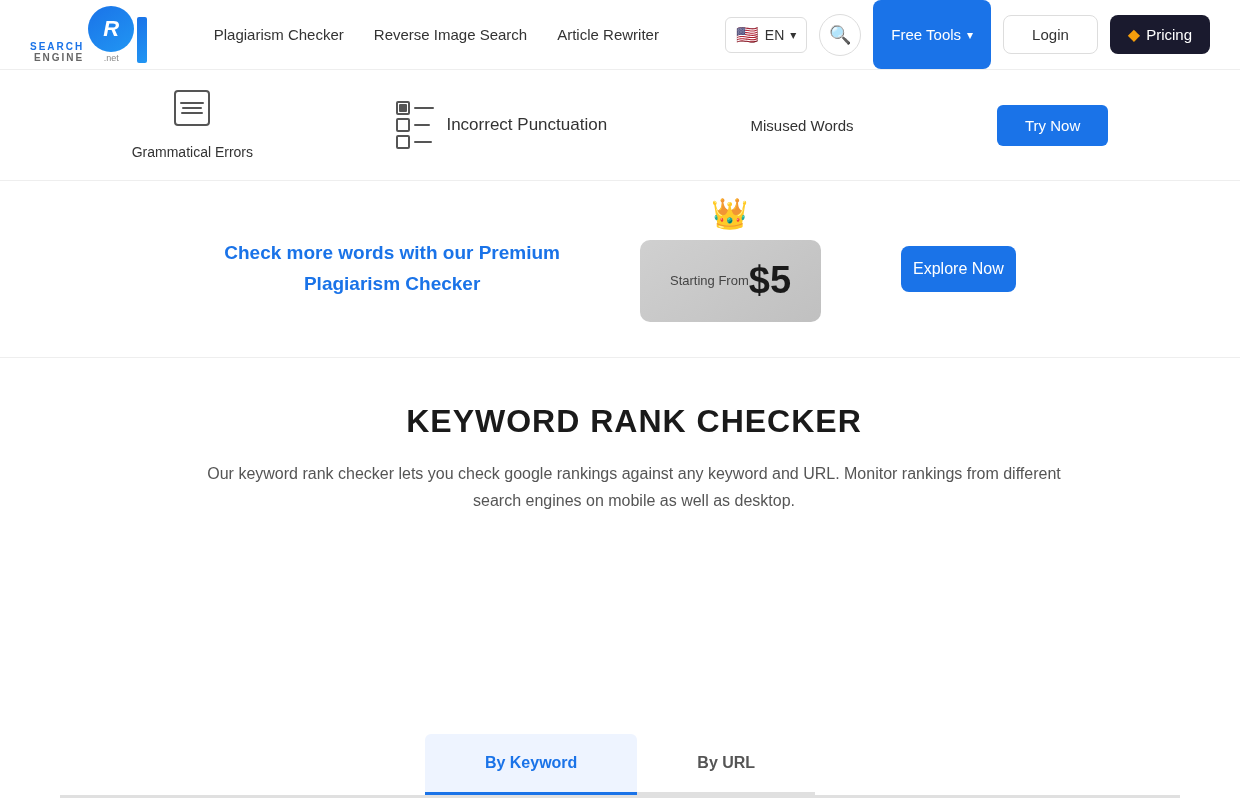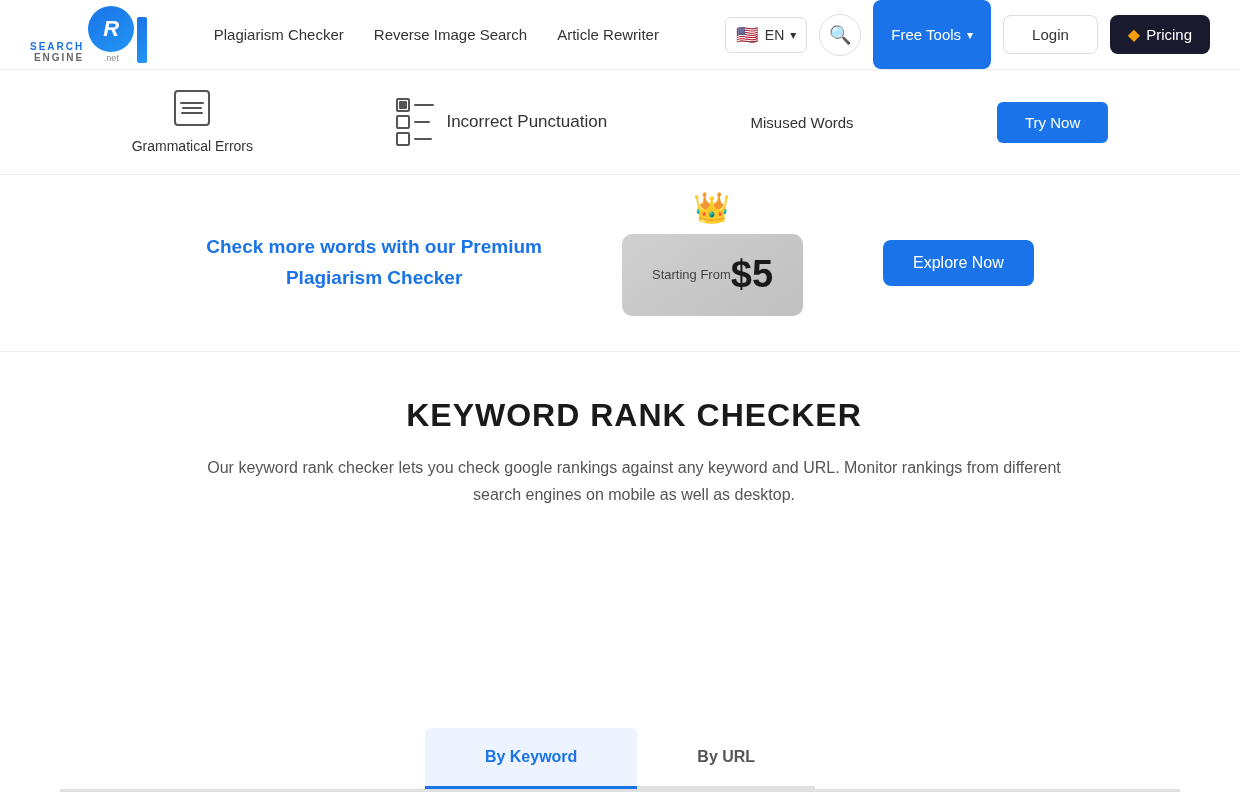--- a/index.html
+++ b/index.html
@@ -55,21 +55,21 @@
       <button style="background:#1a1a2e; color:#fff; border:none; border-radius:8px; padding:10px 18px; font-size:15px; cursor:pointer; display:flex; align-items:center; gap:6px;">
         <span style="color:#f59e0b; font-size:16px;">◆</span>
         <span>Pricing</span>
       </button>
     </div>
   </div>
 </nav>
 
 <div style="display:flex; align-items:center; justify-content:space-around; padding:20px 60px; border-bottom:1px solid #eee; background:#fff;">
 
-  <div style="display:flex; flex-direction:column; align-items:center; text-align:right; gap:12px;">
+  <div style="display:flex; flex-direction:column; align-items:center; text-align:right; gap:18px;">
     <div style="width:36px; height:36px; border:2px solid #555; border-radius:4px; display:flex; align-items:center; justify-content:center; flex-direction:column; padding:4px; gap:3px;">
       <div style="height:2px; width:24px; background:#555; border-radius:1px;"></div>
       <div style="height:2px; width:20px; background:#555; border-radius:1px;"></div>
       <div style="height:2px; width:22px; background:#555; border-radius:1px;"></div>
     </div>
     <span style="font-size:14px; color:#333; font-weight:500;">Grammatical Errors</span>
   </div>
 
   <div style="display:flex; align-items:center; gap:12px;">
     <div style="display:flex; flex-direction:column; align-items:flex-start; gap:3px;">
@@ -110,21 +110,21 @@
   </div>
 
   <div style="position:relative; display:flex; flex-direction:column; align-items:center;">
     <span style="font-size:30px; position:absolute; top:-20px; z-index:1;">👑</span>
     <div style="background:linear-gradient(145deg,#d0d0d0,#c0c0c0); border-radius:10px; padding:18px 30px; display:flex; flex-direction:row; align-items:center; margin-top:24px; min-width:130px;">
       <span style="font-size:13px; color:#444; font-weight:500;">Starting From</span>
       <span style="font-size:38px; font-weight:bold; color:#1a1a1a; line-height:1.2;">$5</span>
     </div>
   </div>
 
-  <button style="background:#1a73e8; color:#fff; border:none; border-radius:8px; padding:14px 30px; font-size:16px; cursor:pointer;">
+  <button style="background:#1a73e8; color:#fff; border:none; border-radius:8px; padding:14px 12px; font-size:16px; cursor:pointer;">
     <span>Explore Now</span>
   </button>
 </div>
 
 <div style="text-align:center; padding:45px 60px 20px;margin-left:28px;">
   <h1 style="font-size:32px; font-weight:bold; color:#1a1a1a; letter-spacing:1px; margin-bottom:20px;">KEYWORD RANK CHECKER</h1>
   <p style="font-size:16px; color:#555; max-width:900px; margin:0 auto; line-height:1.7;">Our keyword rank checker lets you check google rankings against any keyword and URL. Monitor rankings from different search engines on mobile as well as desktop.</p>
 </div>
 
 <div style="height:200px;"></div>

